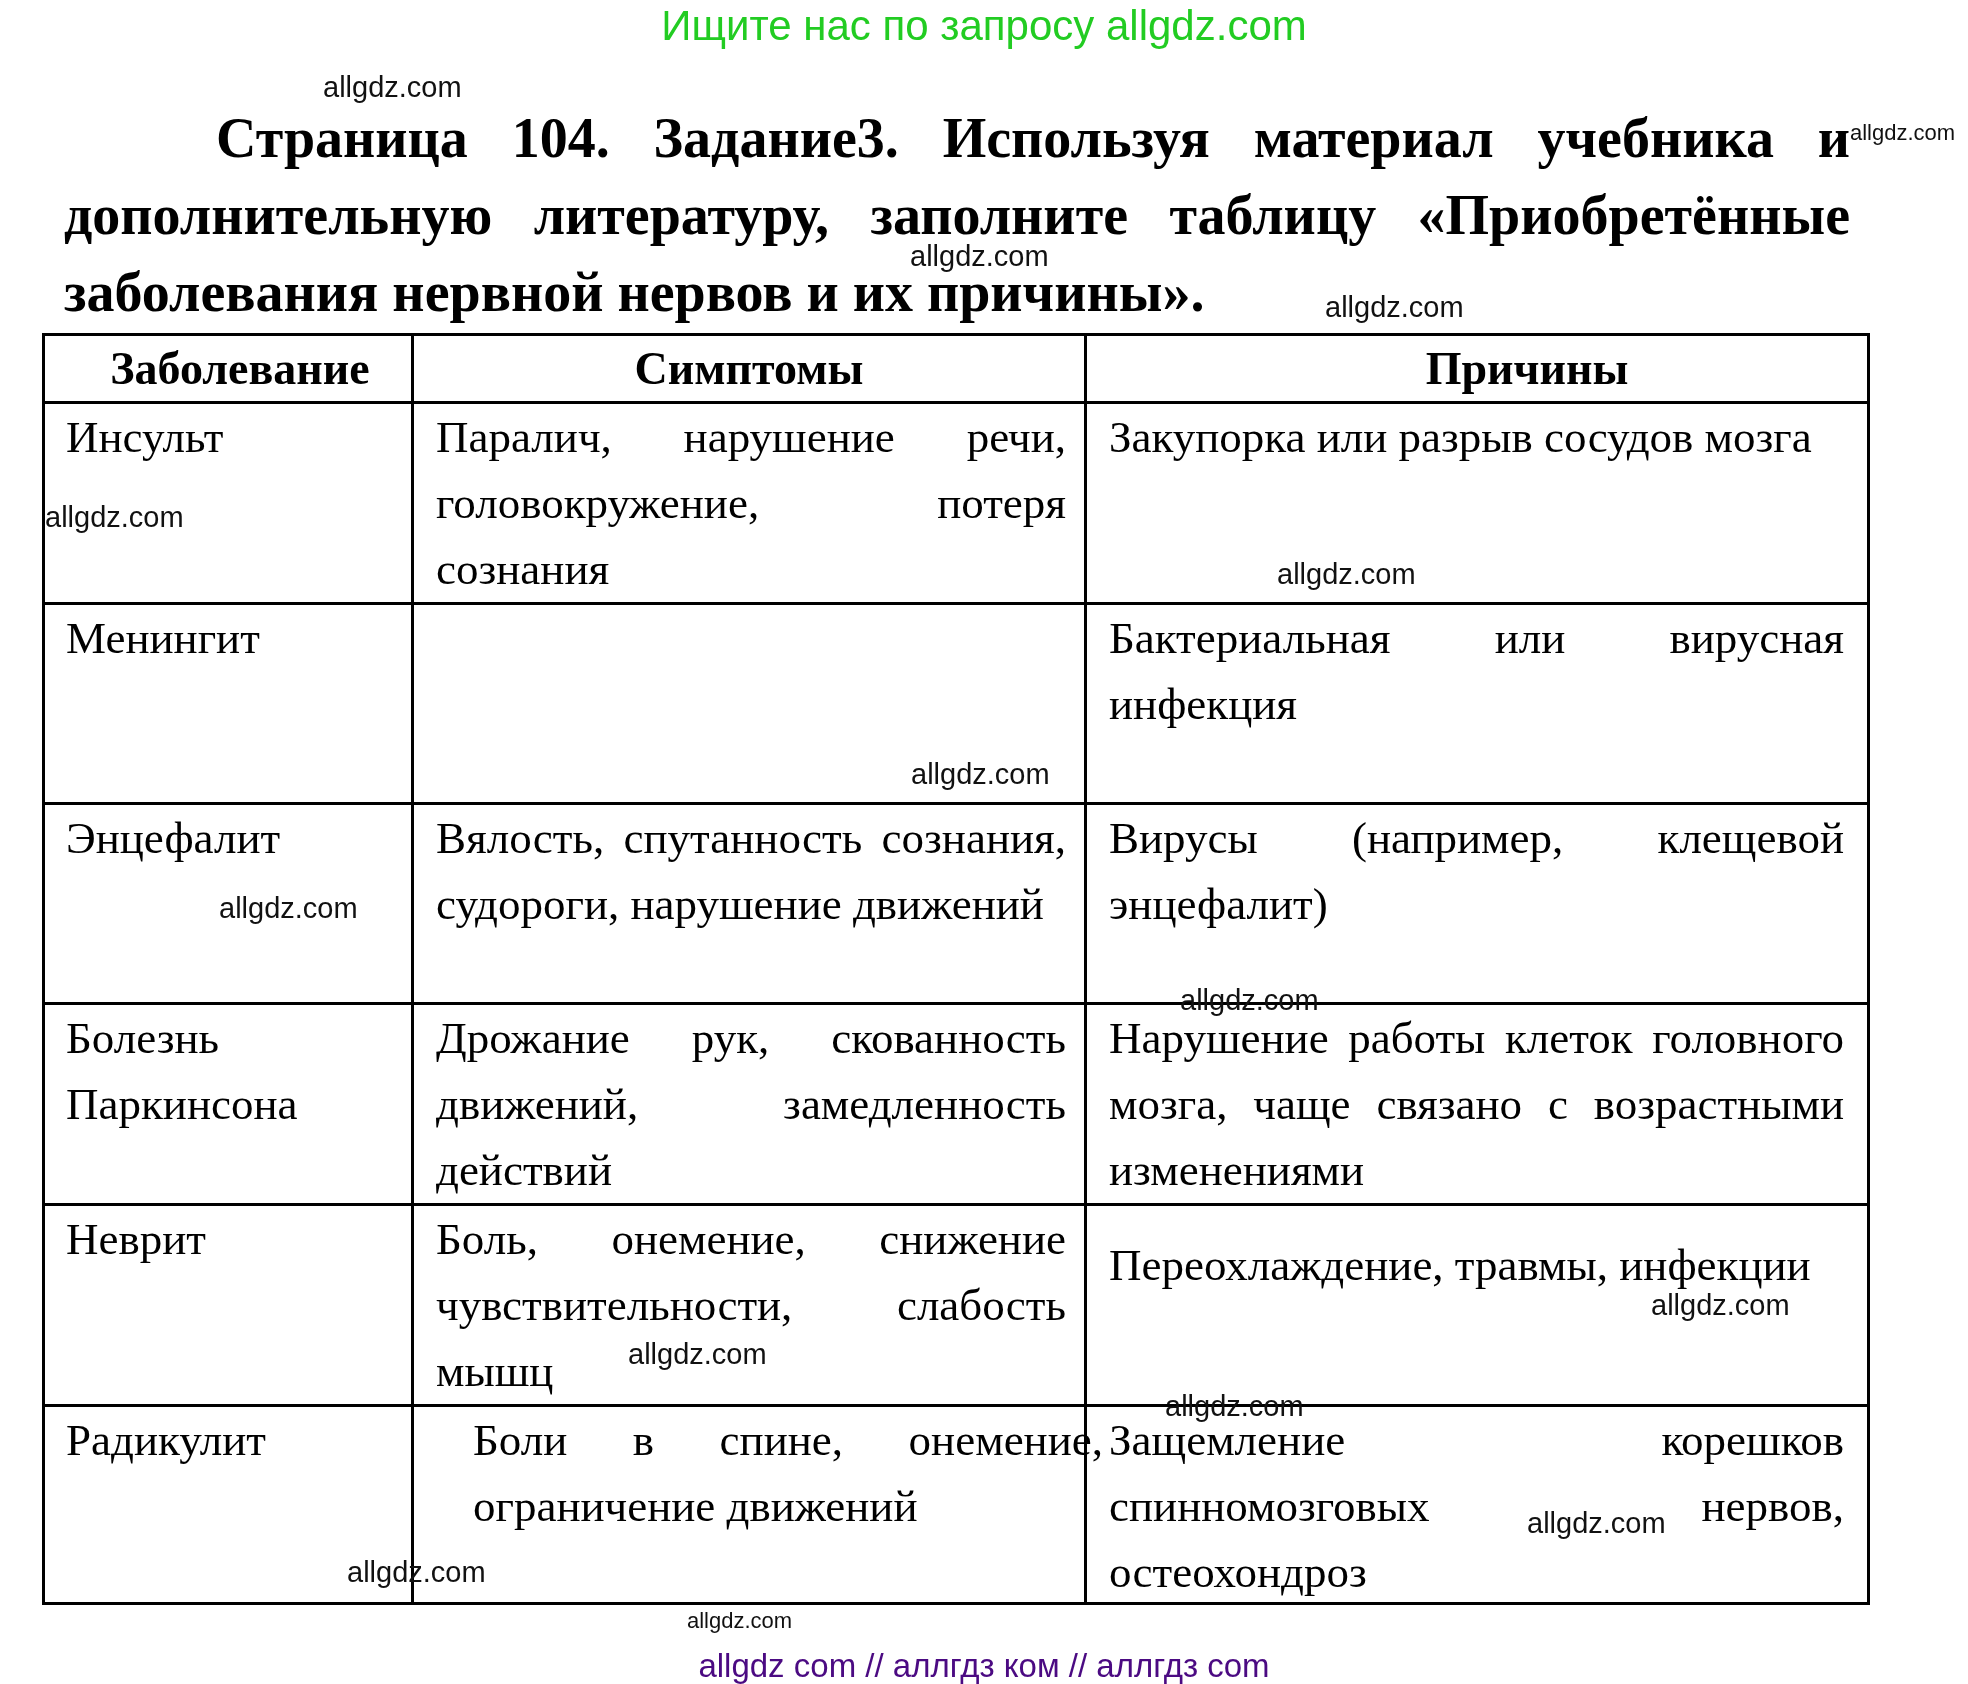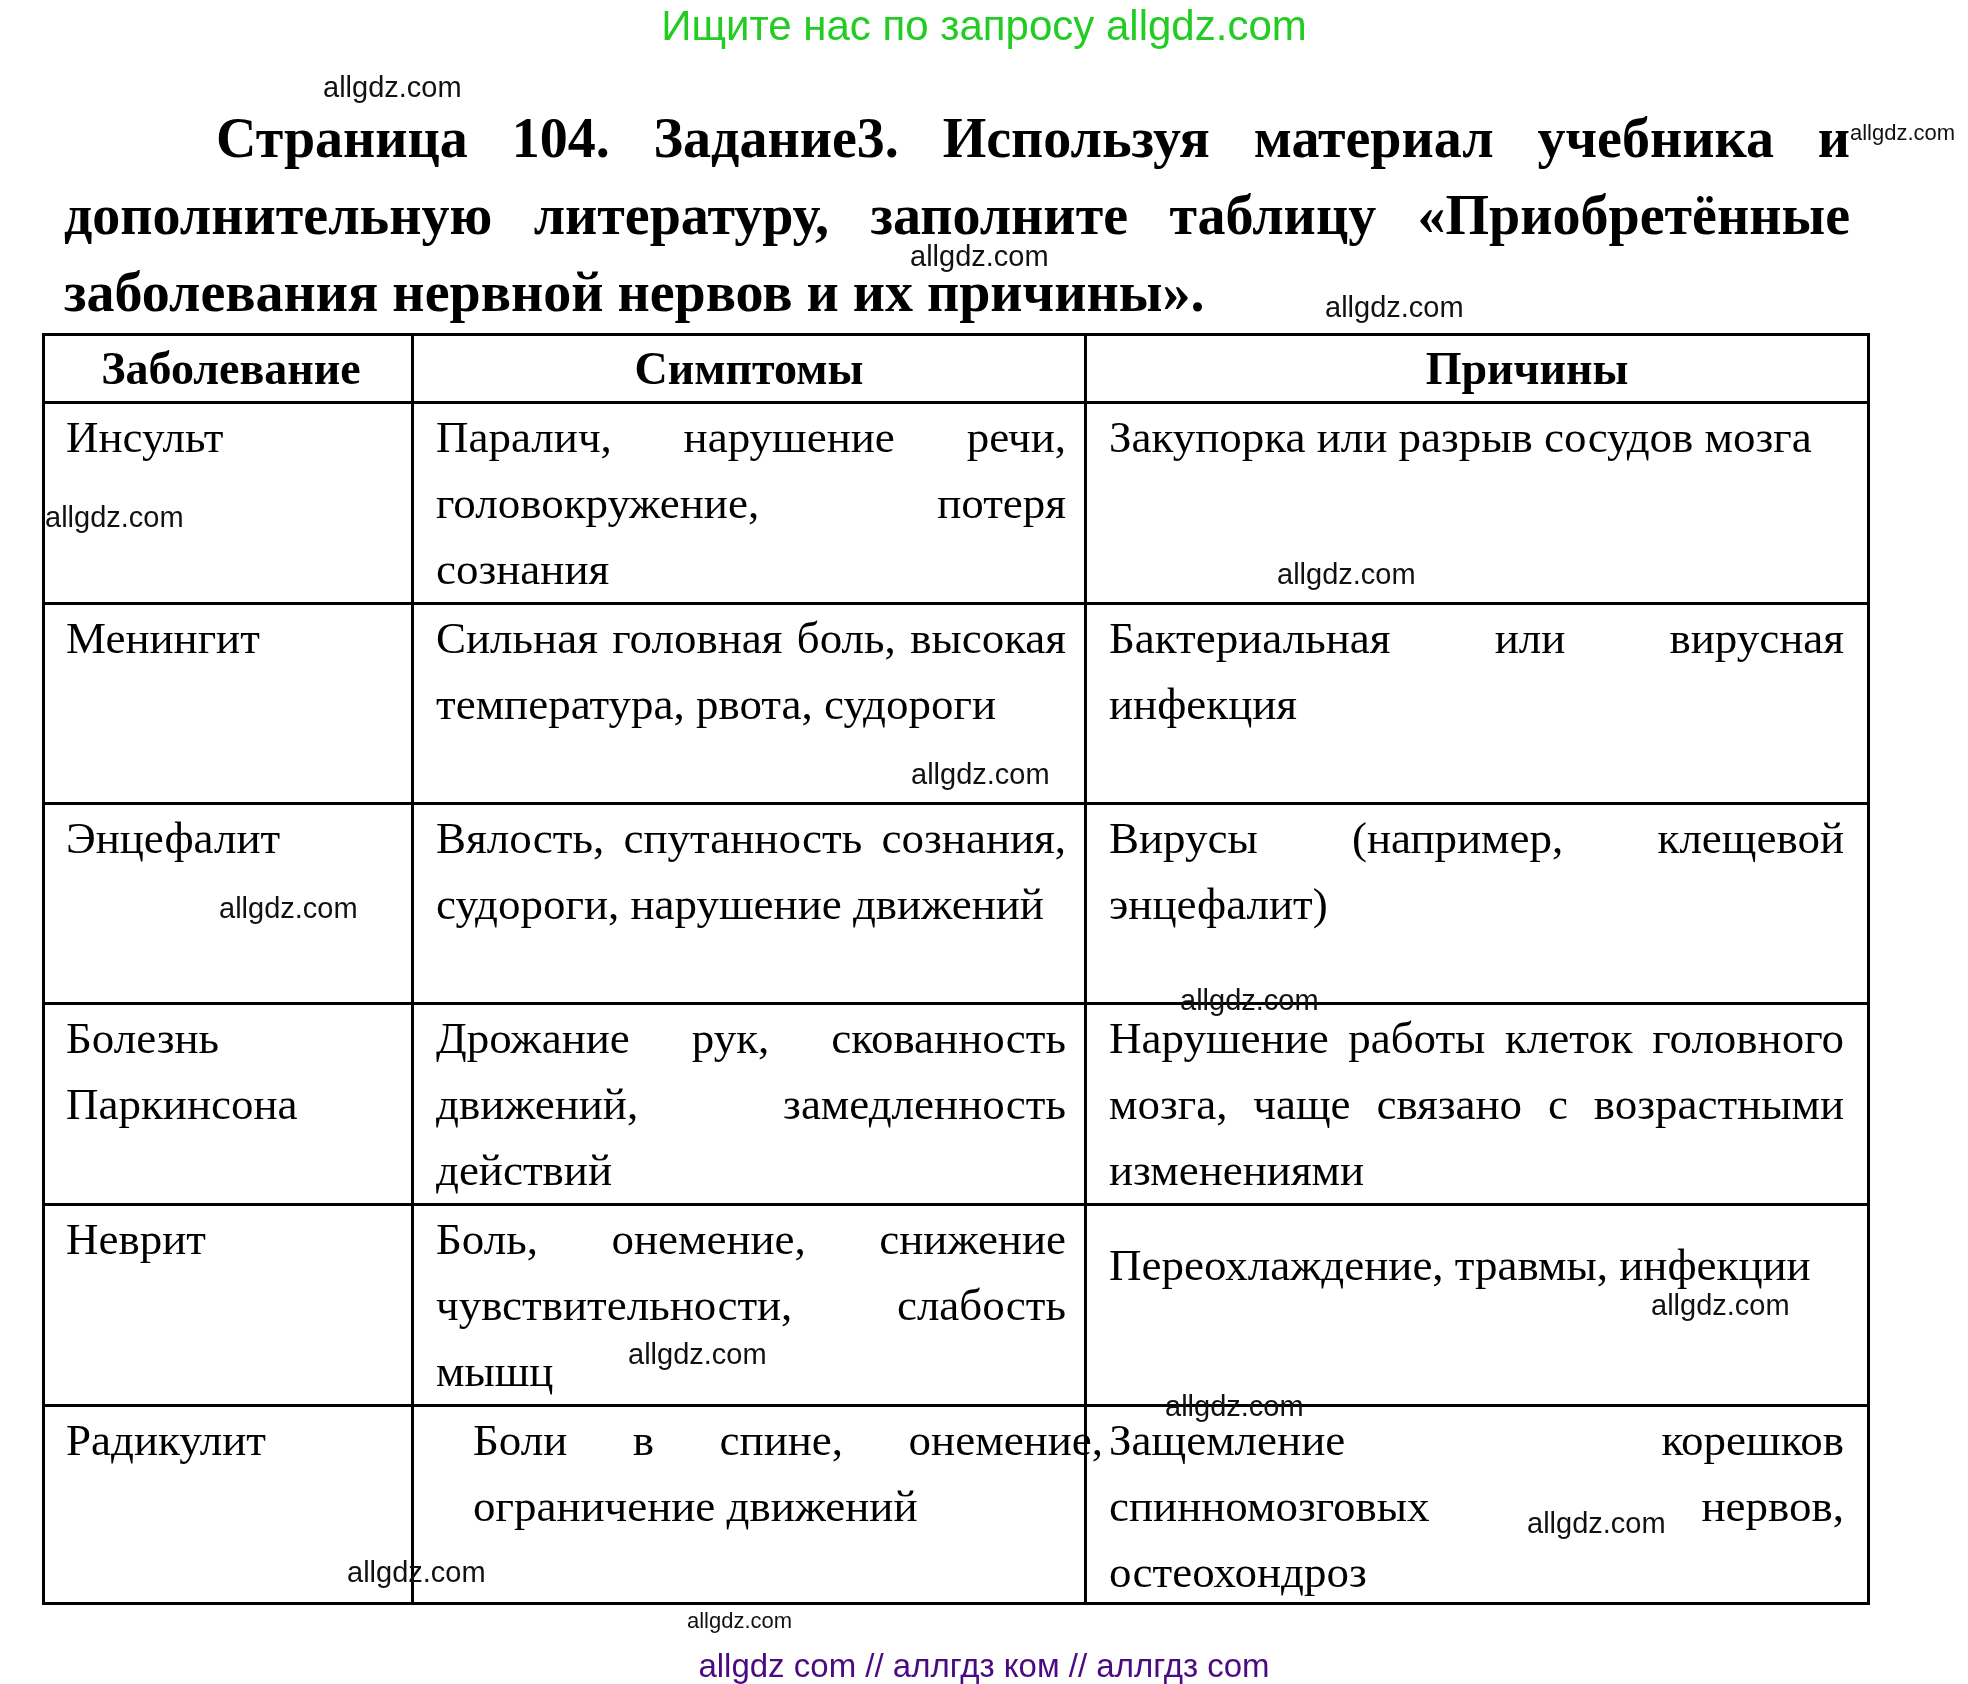--- a/index.html
+++ b/index.html
@@ -59,30 +59,29 @@
 <div class="table">
   <div class="vline" style="left:366px;"></div>
   <div class="vline" style="left:1039px;"></div>
   <div class="hline" style="top:65px;"></div>
   <div class="hline" style="top:266px;"></div>
   <div class="hline" style="top:466px;"></div>
   <div class="hline" style="top:666px;"></div>
   <div class="hline" style="top:867px;"></div>
   <div class="hline" style="top:1068px;"></div>
 
-  <div class="cell th" style="left:3px; top:0; width:366px; height:65px;">Заболевание</div>
+  <div class="cell th" style="left:12px; top:0; width:366px; height:65px;">Заболевание</div>
   <div class="cell th" style="left:369px; top:0; width:670px; height:65px;">Симптомы</div>
   <div class="cell th" style="left:1042px; top:0; width:700px; height:65px; padding-left:180px;">Причины</div>
 
   <div class="cell" style="left:21px; top:68px; width:340px;font-family:Liberation Serif, serif;">Инсульт</div>
   <div class="cell just" style="left:391px; top:68px; width:630px;">Паралич, нарушение речи, головокружение, потеря сознания</div>
   <div class="cell just" style="left:1064px; top:68px; width:735px;">Закупорка или разрыв сосудов мозга</div>
 
   <div class="cell" style="left:21px; top:269px; width:340px;">Менингит</div>
-  <div class="cell just" style="left:391px; top:269px; width:630px;">Сильная головная боль, высокая температура, рвота, судороги</div>
   <div class="cell just" style="left:1064px; top:269px; width:735px;">Бактериальная или вирусная инфекция</div>
 
   <div class="cell" style="left:21px; top:469px; width:340px;">Энцефалит</div>
   <div class="cell just" style="left:391px; top:469px; width:630px;">Вялость, спутанность сознания, судороги, нарушение движений</div>
   <div class="cell just" style="left:1064px; top:469px; width:735px;">Вирусы (например, клещевой энцефалит)</div>
 
   <div class="cell" style="left:21px; top:669px; width:300px; white-space:normal;">Болезнь Паркинсона</div>
   <div class="cell just" style="left:391px; top:669px; width:630px;">Дрожание рук, скованность движений, замедленность действий</div>
   <div class="cell just" style="left:1064px; top:669px; width:735px;">Нарушение работы клеток головного мозга, чаще связано с возрастными изменениями</div>
 

